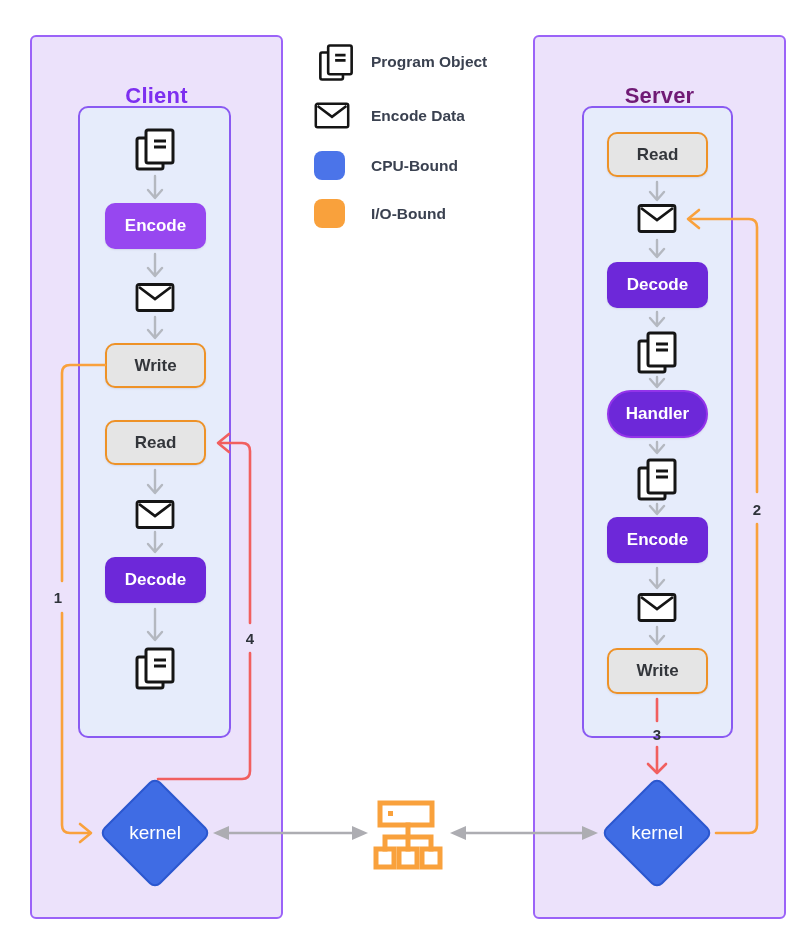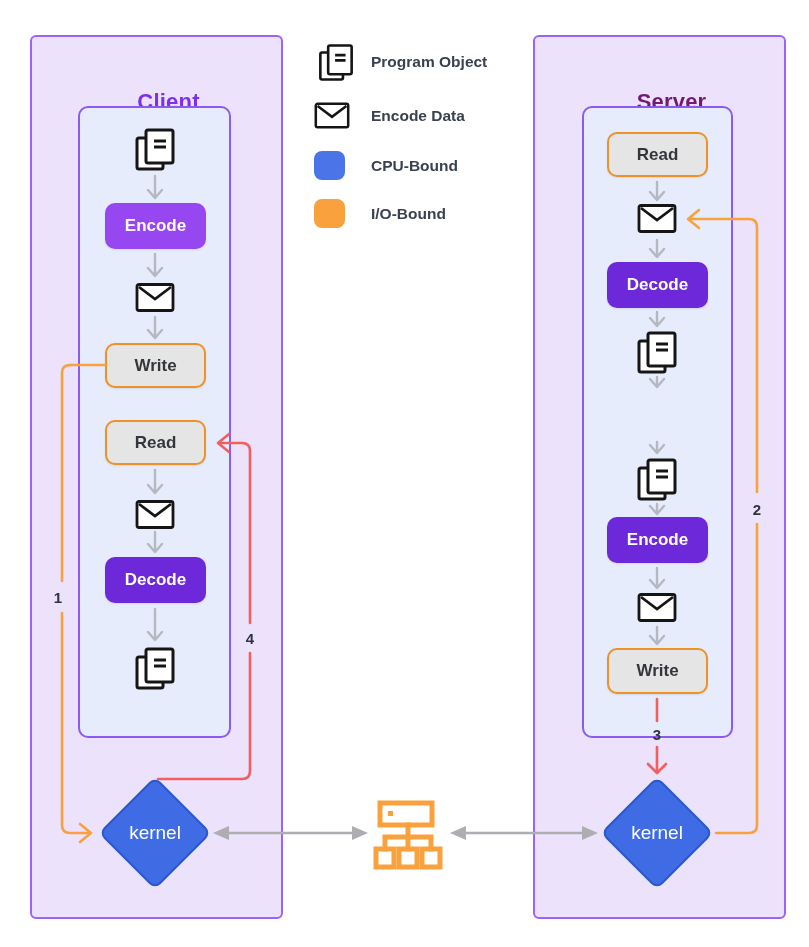--- a/index.html
+++ b/index.html
@@ -2,22 +2,22 @@
 <html><head>
 <meta charset="utf-8">
 <style>
   html,body{margin:0;padding:0;background:#fff;}
   #stage{position:relative;width:809px;height:947px;background:#ffffff;overflow:hidden;
          font-family:"Liberation Sans","DejaVu Sans",sans-serif;}
   .panel{position:absolute;top:35px;width:253px;height:884px;background:#ece2fb;
          border:2.5px solid #9b63f8;border-radius:6px;box-sizing:border-box;}
   #client-panel{left:30px;}
   #server-panel{left:533px;}
-  .panel-title{position:absolute;top:52px;width:100%;text-align:center;
-         font-size:22px;font-weight:700;letter-spacing:.2px;padding-left:12px;}
+  .panel-title{position:absolute;top:46px;width:100%;text-align:center;
+         font-size:22px;font-weight:700;letter-spacing:.2px;}
   #client-title{color:#7d2ff0;}
   #server-title{color:#701a75;}
   .inner{position:absolute;top:106px;height:632px;background:#e6ecfb;
          border:2.5px solid #8a5af2;border-radius:10px;box-sizing:border-box;}
   #client-inner{left:78px;width:153px;}
   #server-inner{left:582px;width:151px;}
   .btn{position:absolute;width:101px;height:45px;border-radius:10px;
        display:flex;align-items:center;justify-content:center;
        font-size:17px;font-weight:700;box-sizing:border-box;
        box-shadow:0 1px 2px rgba(40,40,80,.10);}
@@ -116,20 +116,21 @@
   </svg>
 
   <div class="btn btn-blue" style="left:607px;top:262px;height:46px">Decode</div>
 
   <svg class="icon" style="left:634px;top:329px" width="46" height="47" viewBox="0 0 46 47">
     <rect x="5" y="12" width="26" height="31" rx="2" fill="#fff" stroke="#151515" stroke-width="3"></rect>
     <rect x="14" y="4" width="27" height="33" rx="2" fill="#fff" stroke="#151515" stroke-width="3"></rect>
     <path d="M22 15 H34 M22 21 H34" stroke="#151515" stroke-width="3"></path>
   </svg>
 
+  <div class="btn btn-blue pill" style="left:607px;top:390px">Handler</div>
 
   <svg class="icon" style="left:634px;top:456px" width="46" height="47" viewBox="0 0 46 47">
     <rect x="5" y="12" width="26" height="31" rx="2" fill="#fff" stroke="#151515" stroke-width="3"></rect>
     <rect x="14" y="4" width="27" height="33" rx="2" fill="#fff" stroke="#151515" stroke-width="3"></rect>
     <path d="M22 15 H34 M22 21 H34" stroke="#151515" stroke-width="3"></path>
   </svg>
 
   <div class="btn btn-blue" style="left:607px;top:517px;height:46px">Encode</div>
 
   <svg class="icon" style="left:637px;top:592px" width="40" height="31" viewBox="0 0 40 31">

